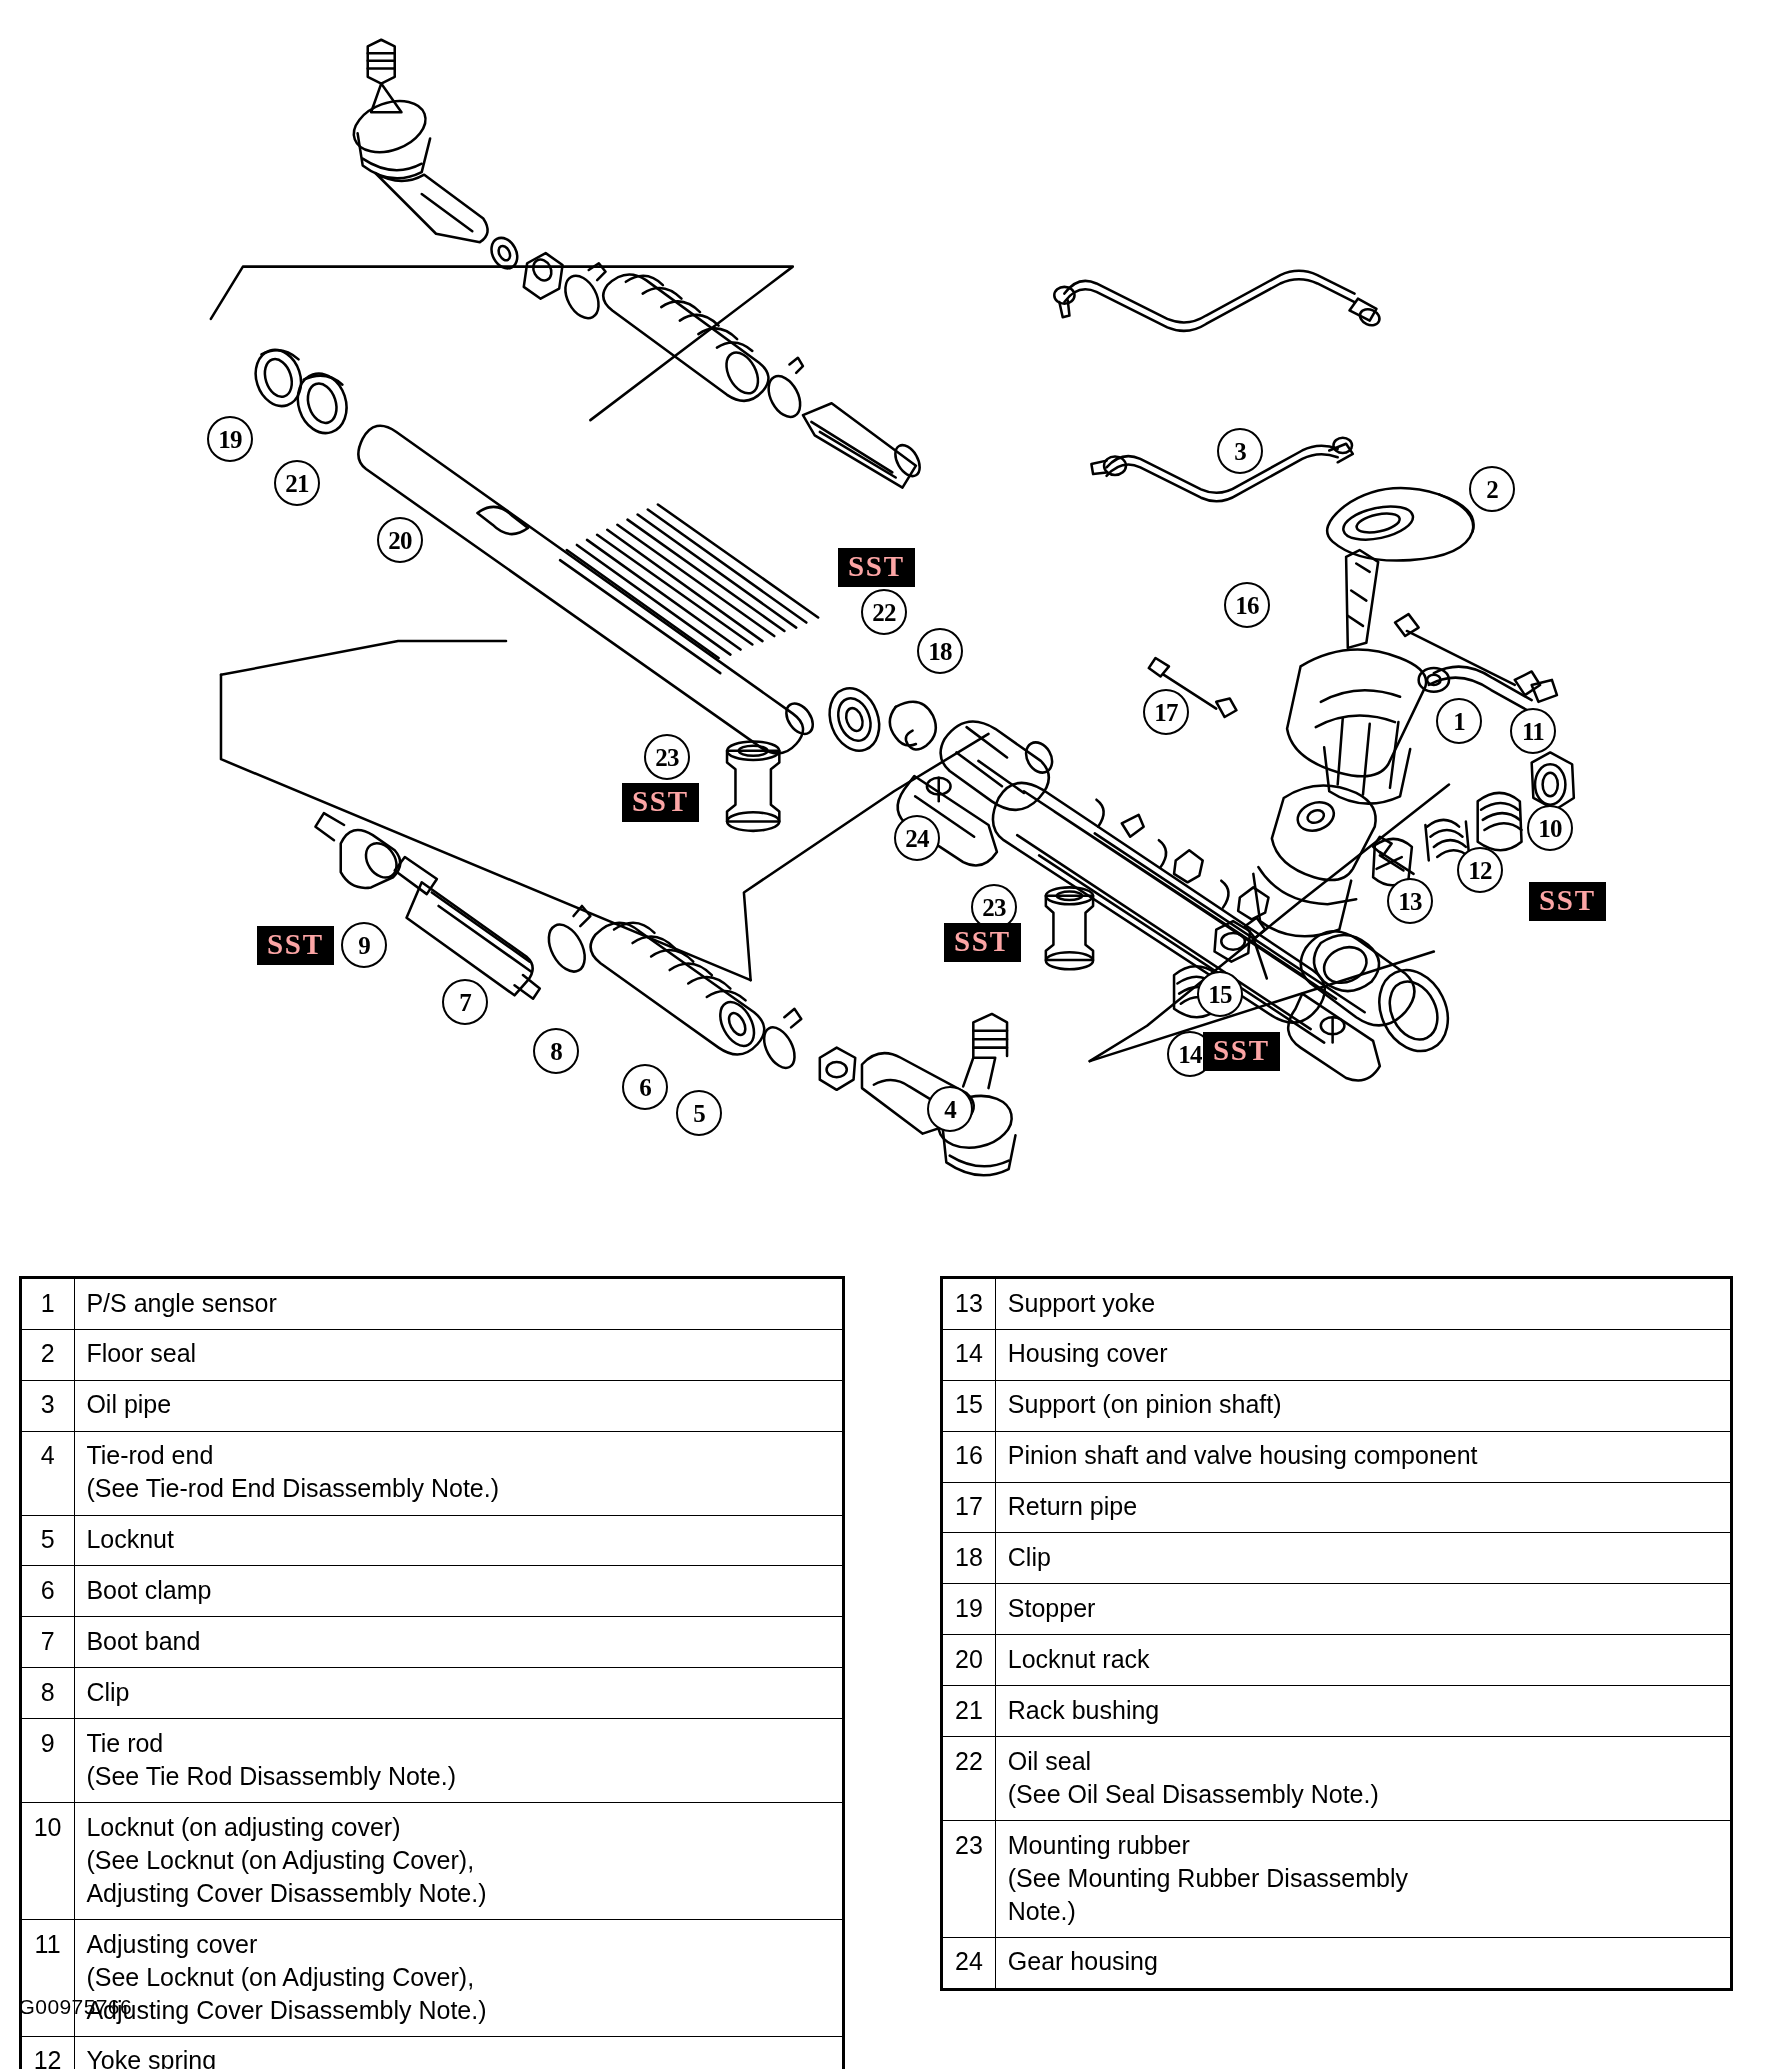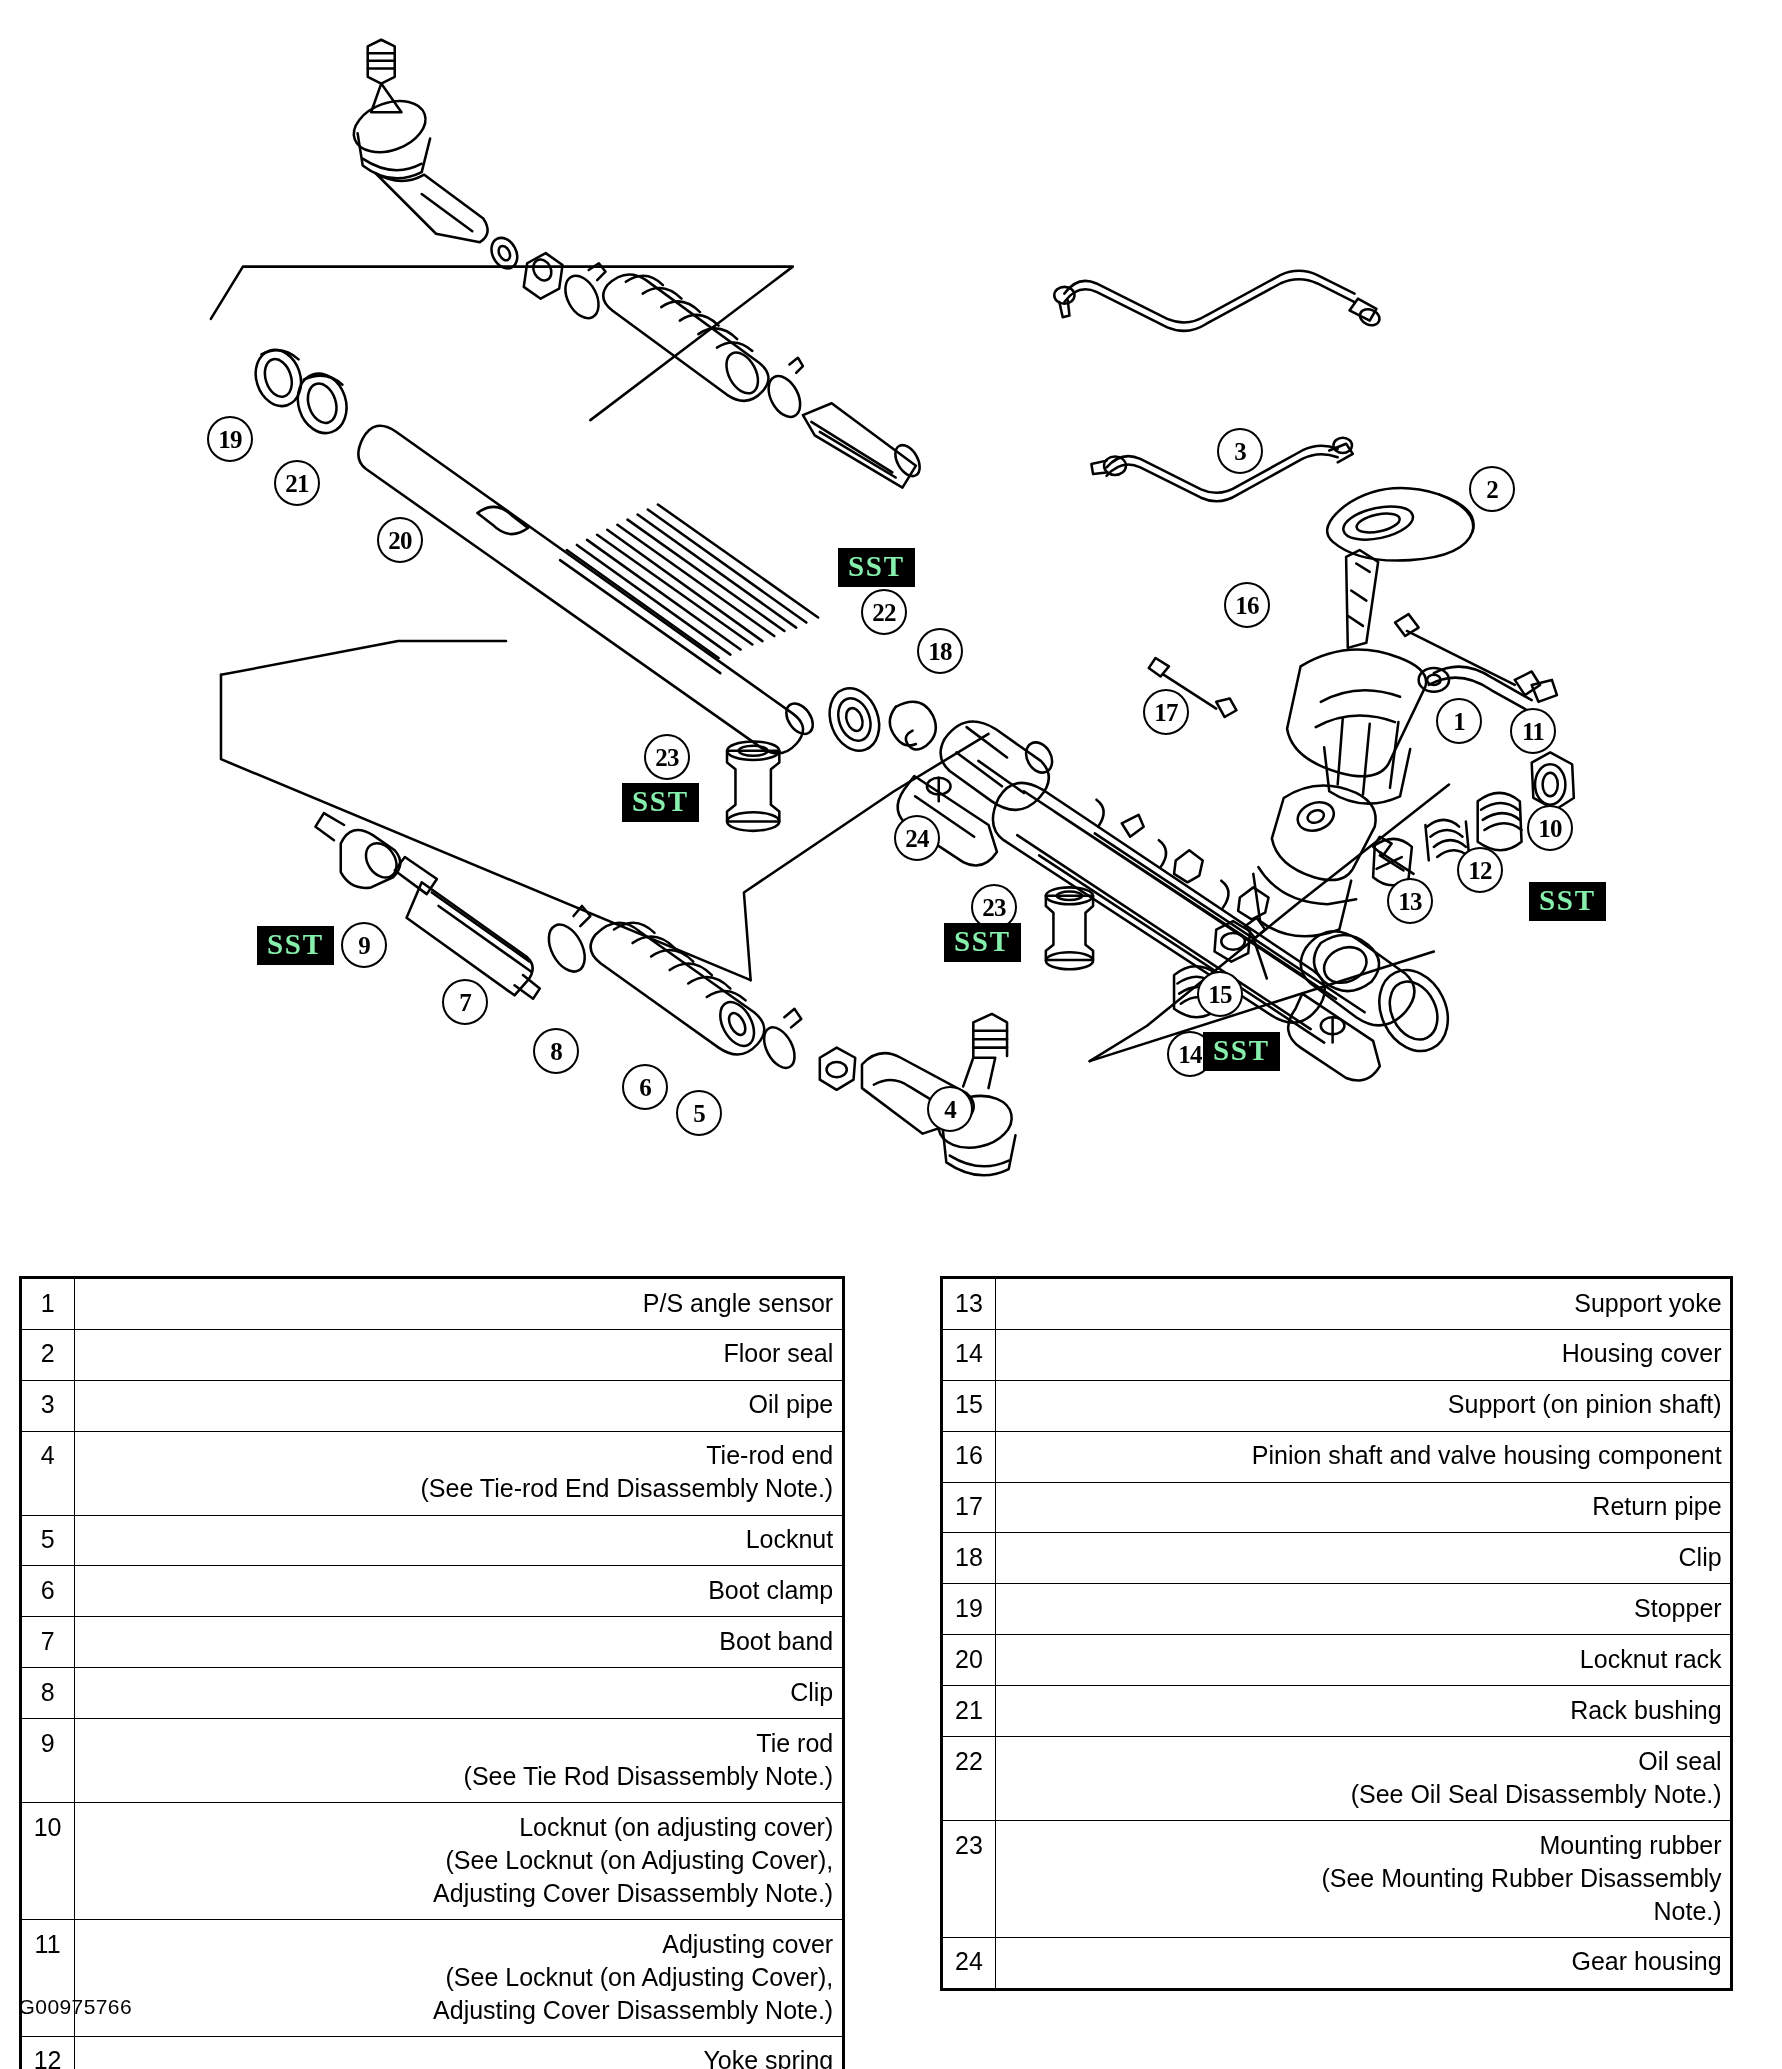--- a/index.html
+++ b/index.html
@@ -19,39 +19,38 @@
     position:absolute;width:46px;height:46px;border:2.5px solid #000;
     border-radius:50%;background:#fff;
     display:flex;align-items:center;justify-content:center;
     font-size:25px;font-weight:700;line-height:1;
     font-family:"Liberation Serif",serif;
     letter-spacing:-0.8px;box-sizing:border-box;z-index:6;
   }
 
   
   .sst{
-    position:absolute;background:#000;color:#86efac;
+    position:absolute;background:#000;color:#fca5a5;
     font-family:"Liberation Serif",serif;
     font-weight:700;font-size:29px;letter-spacing:1.7px;
     padding:4.2px 10px 5.9px 10px;line-height:1;z-index:6;
     box-sizing:border-box;
   }
 
   
   .ptable{
     position:absolute;border-collapse:collapse;
     border:3.4px solid #000;background:#fff;
   }
   .ptable td{
     border:1.7px solid #000;
     font-size:25px;line-height:1.32;
     padding:7.6px 8.4px 9.3px 11.8px;
     vertical-align:top;
     font-family:"Liberation Sans",sans-serif;
-    text-align:right;
   }
   .ptable td.num{
     width:52px;text-align:center;padding-left:0;padding-right:0;
   }
   #table-left{left:18.6px;top:1276px;width:826px;}
   #table-right{left:940px;top:1276px;width:793px;}
 
   #figure-id{
     position:absolute;left:18.6px;top:1995px;
     font-size:21px;font-family:"Liberation Sans",sans-serif;

